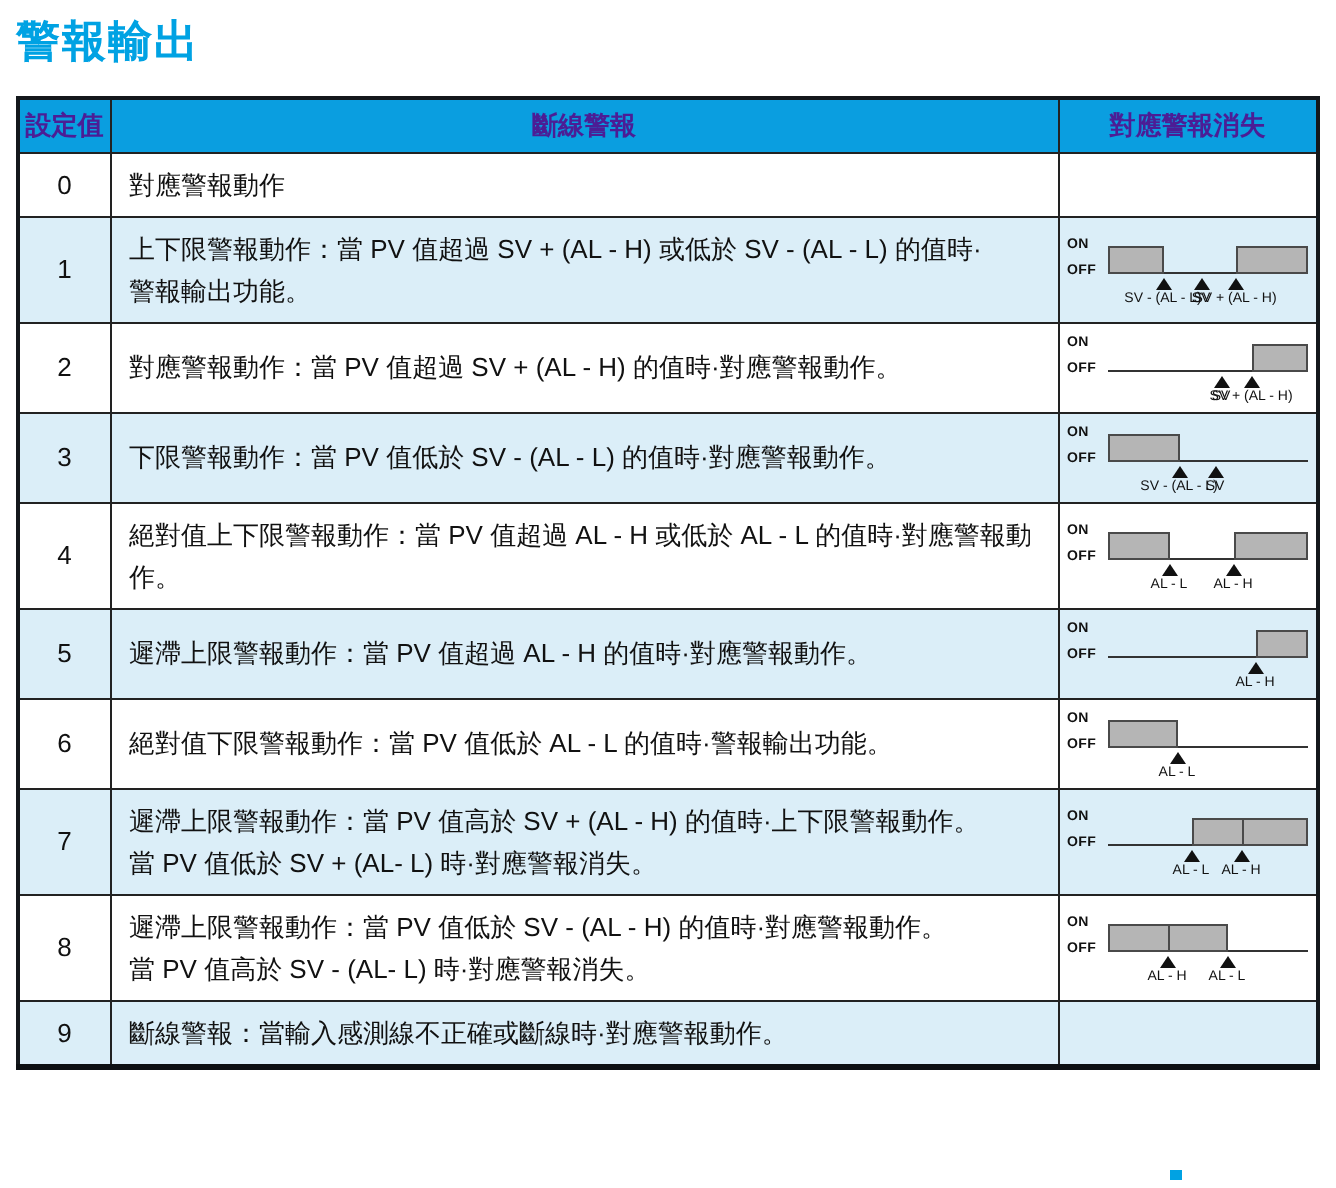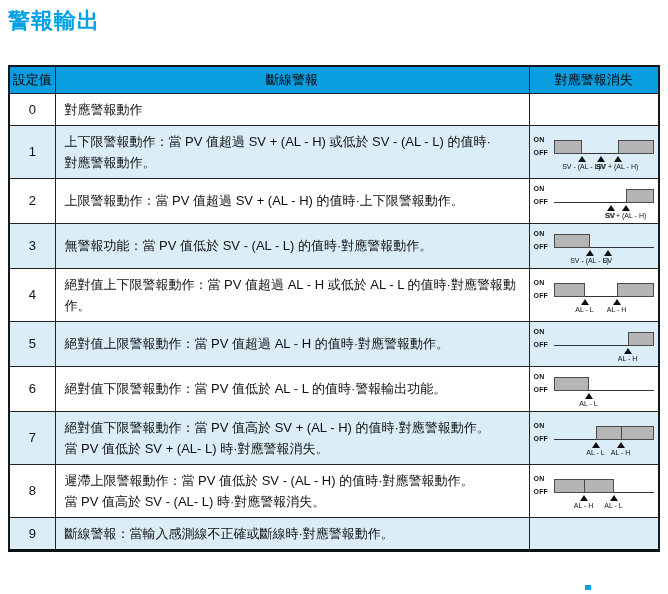--- a/index.html
+++ b/index.html
@@ -7,21 +7,21 @@
   .page {
     position: relative;
     width: 668px; height: 594px;
     background: #fff;
     font-family: "Liberation Sans", "DejaVu Sans", sans-serif;
     color: #1a1a1a;
     padding: 6px 8px 0 8px;
     overflow: hidden;
   }
   .title {
-    margin: 0 0 29px 0;
+    margin: 0 0 12px 0;
     font-size: 22px;
     font-weight: bold;
     letter-spacing: 1px;
     color: var(--accent, #00a2e3);
   }
   .intro {
     margin: 0 0 11px 0;
     font-size: 13px;
     line-height: 21px;
     white-space: pre-line;
@@ -34,23 +34,23 @@
   }
   table.alarm th, table.alarm td {
     border: 1px solid #222;
   }
   table.alarm {
     border: 2px solid #14181c;
     border-bottom: 3px solid #0d1013;
   }
   thead th {
     background: var(--header-bg, #0a9ee0);
-    color: #000000;
-    font-size: 13px;
-    font-weight: normal;
+    color: #4c1d95;
+    font-size: 13px;
+    font-weight: bold;
     height: 27px;
     padding: 2px;
   }
   col.c-val { width: 46px; }
   col.c-diag { width: 130px; }
   td.value {
     text-align: center;
     font-size: 13px;
     color: #111;
   }
@@ -126,60 +126,60 @@
     </thead>
     <tbody id="rows">
         <tr>
           <td class="value">0</td>
           <td class="desc">對應警報動作</td>
           <td class="diagcell"></td>
         </tr>
         <tr class="alt">
           <td class="value">1</td>
           <td class="desc">上下限警報動作：當 PV 值超過 SV + (AL - H) 或低於 SV - (AL - L) 的值時·
-對應警報動作。</td>
+警報輸出功能。</td>
           <td class="diagcell">
             <div class="diag">
               <span class="onoff on">ON</span>
               <span class="onoff off">OFF</span>
               <div class="plot">
                 <div class="baseline"></div>
                 <div class="block" style="left: 0%; width: 28%;"></div>
                 <div class="block" style="left: 64%; width: 36%;"></div>
                 <div class="tri" style="left: 28%;"></div>
                 <div class="mlabel" style="left: 28%;">SV - (AL - L)</div>
                 <div class="tri" style="left: 47%;"></div>
                 <div class="mlabel" style="left: 47%;">SV</div>
                 <div class="tri" style="left: 64%;"></div>
                 <div class="mlabel" style="left: 64%;">SV + (AL - H)</div>
               </div>
             </div>
           </td>
         </tr>
         <tr>
           <td class="value">2</td>
-          <td class="desc">上限警報動作：當 PV 值超過 SV + (AL - H) 的值時·上下限警報動作。</td>
+          <td class="desc">對應警報動作：當 PV 值超過 SV + (AL - H) 的值時·對應警報動作。</td>
           <td class="diagcell">
             <div class="diag">
               <span class="onoff on">ON</span>
               <span class="onoff off">OFF</span>
               <div class="plot">
                 <div class="baseline"></div>
                 <div class="block" style="left: 72%; width: 28%;"></div>
                 <div class="tri" style="left: 57%;"></div>
                 <div class="mlabel" style="left: 57%;">SV</div>
                 <div class="tri" style="left: 72%;"></div>
                 <div class="mlabel" style="left: 72%;">SV + (AL - H)</div>
               </div>
             </div>
           </td>
         </tr>
         <tr class="alt">
           <td class="value">3</td>
-          <td class="desc">無警報功能：當 PV 值低於 SV - (AL - L) 的值時·對應警報動作。</td>
+          <td class="desc">下限警報動作：當 PV 值低於 SV - (AL - L) 的值時·對應警報動作。</td>
           <td class="diagcell">
             <div class="diag">
               <span class="onoff on">ON</span>
               <span class="onoff off">OFF</span>
               <div class="plot">
                 <div class="baseline"></div>
                 <div class="block" style="left: 0%; width: 36%;"></div>
                 <div class="tri" style="left: 36%;"></div>
                 <div class="mlabel" style="left: 36%;">SV - (AL - L)</div>
                 <div class="tri" style="left: 54%;"></div>
@@ -202,21 +202,21 @@
                 <div class="tri" style="left: 31%;"></div>
                 <div class="mlabel" style="left: 31%;">AL - L</div>
                 <div class="tri" style="left: 63%;"></div>
                 <div class="mlabel" style="left: 63%;">AL - H</div>
               </div>
             </div>
           </td>
         </tr>
         <tr class="alt">
           <td class="value">5</td>
-          <td class="desc">絕對值上限警報動作：當 PV 值超過 AL - H 的值時·對應警報動作。</td>
+          <td class="desc">遲滯上限警報動作：當 PV 值超過 AL - H 的值時·對應警報動作。</td>
           <td class="diagcell">
             <div class="diag">
               <span class="onoff on">ON</span>
               <span class="onoff off">OFF</span>
               <div class="plot">
                 <div class="baseline"></div>
                 <div class="block" style="left: 74%; width: 26%;"></div>
                 <div class="tri" style="left: 74%;"></div>
                 <div class="mlabel" style="left: 74%;">AL - H</div>
               </div>
@@ -234,21 +234,21 @@
                 <div class="baseline"></div>
                 <div class="block" style="left: 0%; width: 35%;"></div>
                 <div class="tri" style="left: 35%;"></div>
                 <div class="mlabel" style="left: 35%;">AL - L</div>
               </div>
             </div>
           </td>
         </tr>
         <tr class="alt">
           <td class="value">7</td>
-          <td class="desc">絕對值下限警報動作：當 PV 值高於 SV + (AL - H) 的值時·對應警報動作。
+          <td class="desc">遲滯上限警報動作：當 PV 值高於 SV + (AL - H) 的值時·上下限警報動作。
 當 PV 值低於 SV + (AL- L) 時·對應警報消失。</td>
           <td class="diagcell">
             <div class="diag">
               <span class="onoff on">ON</span>
               <span class="onoff off">OFF</span>
               <div class="plot">
                 <div class="baseline"></div>
                 <div class="block" style="left: 42%; width: 58%;">
                   <div class="bdiv" style="left: 43.1034%;"></div>
                 </div>

